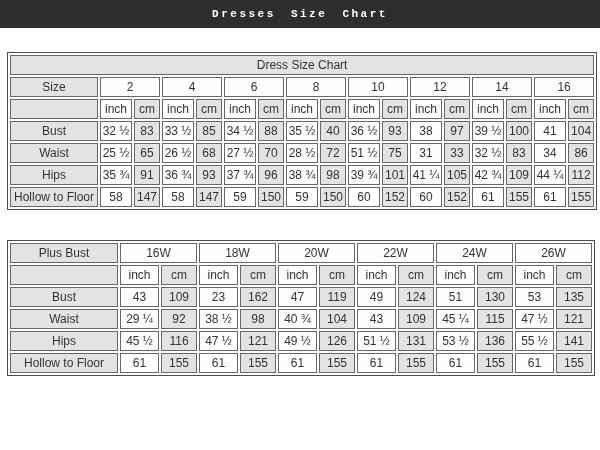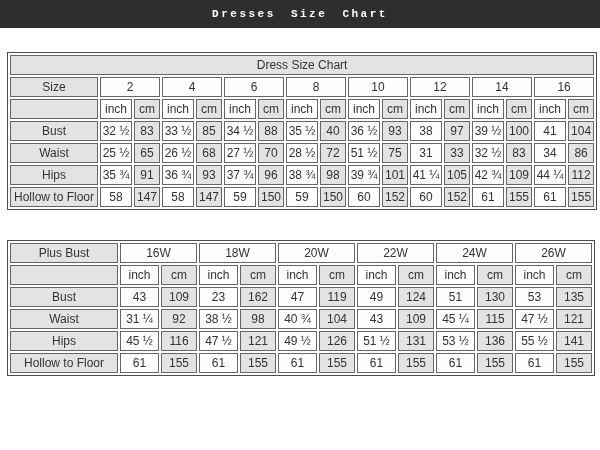--- a/index.html
+++ b/index.html
@@ -238,21 +238,21 @@
           <td class="shaded">119</td>
           <td class="">49</td>
           <td class="shaded">124</td>
           <td class="">51</td>
           <td class="shaded">130</td>
           <td class="">53</td>
           <td class="shaded">135</td>
         </tr>
         <tr>
           <td class="label-cell">Waist</td>
-          <td class="">31 ¼</td>
+          <td class="">29 ¼</td>
           <td class="shaded">92</td>
           <td class="">38 ½</td>
           <td class="shaded">98</td>
           <td class="">40 ¾</td>
           <td class="shaded">104</td>
           <td class="">43</td>
           <td class="shaded">109</td>
           <td class="">45 ¼</td>
           <td class="shaded">115</td>
           <td class="">47 ½</td>

